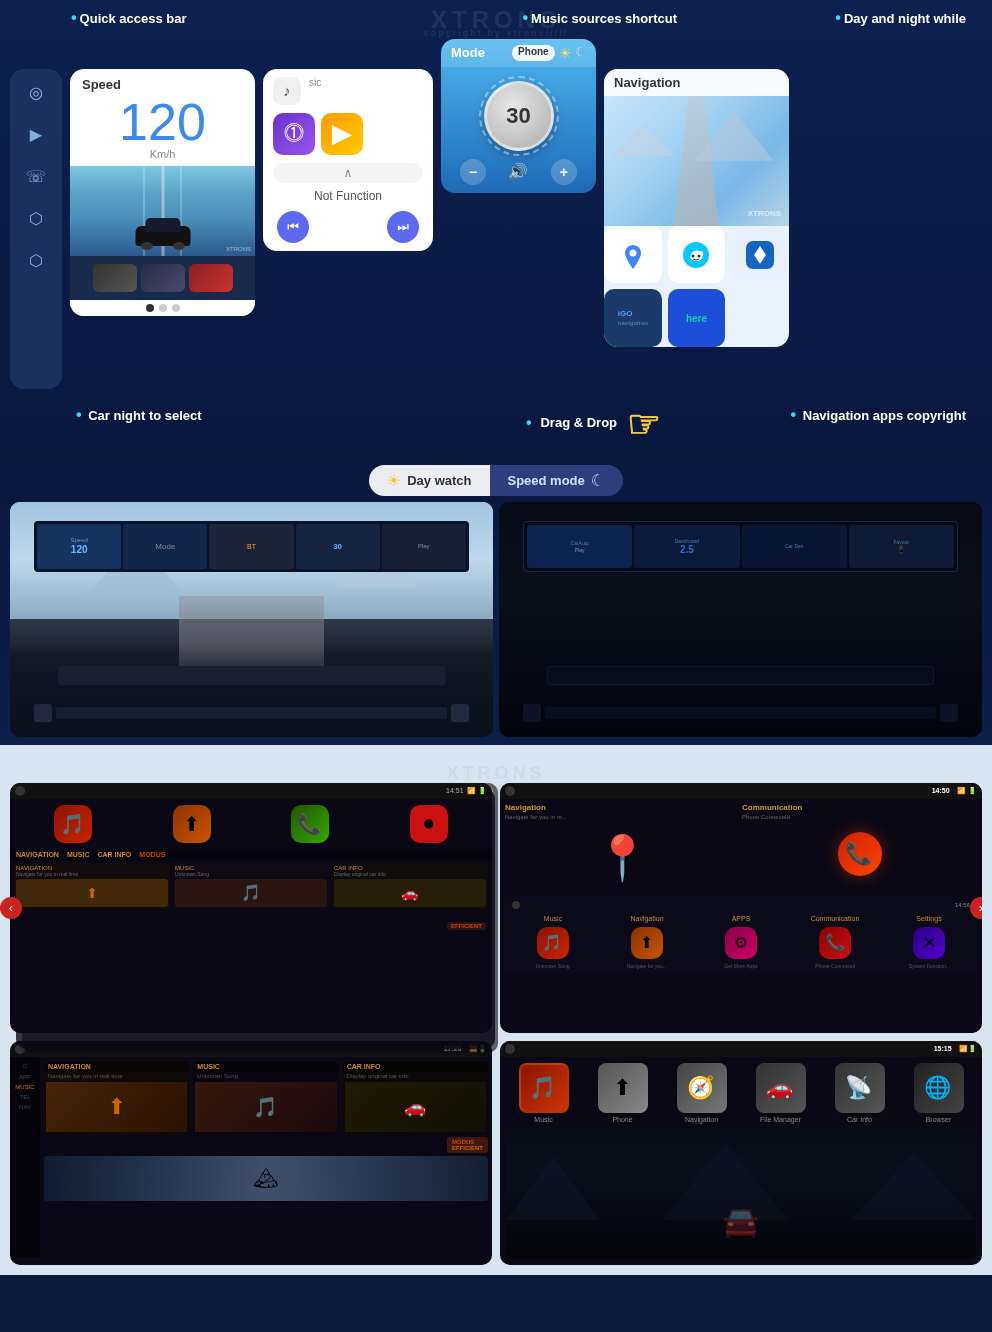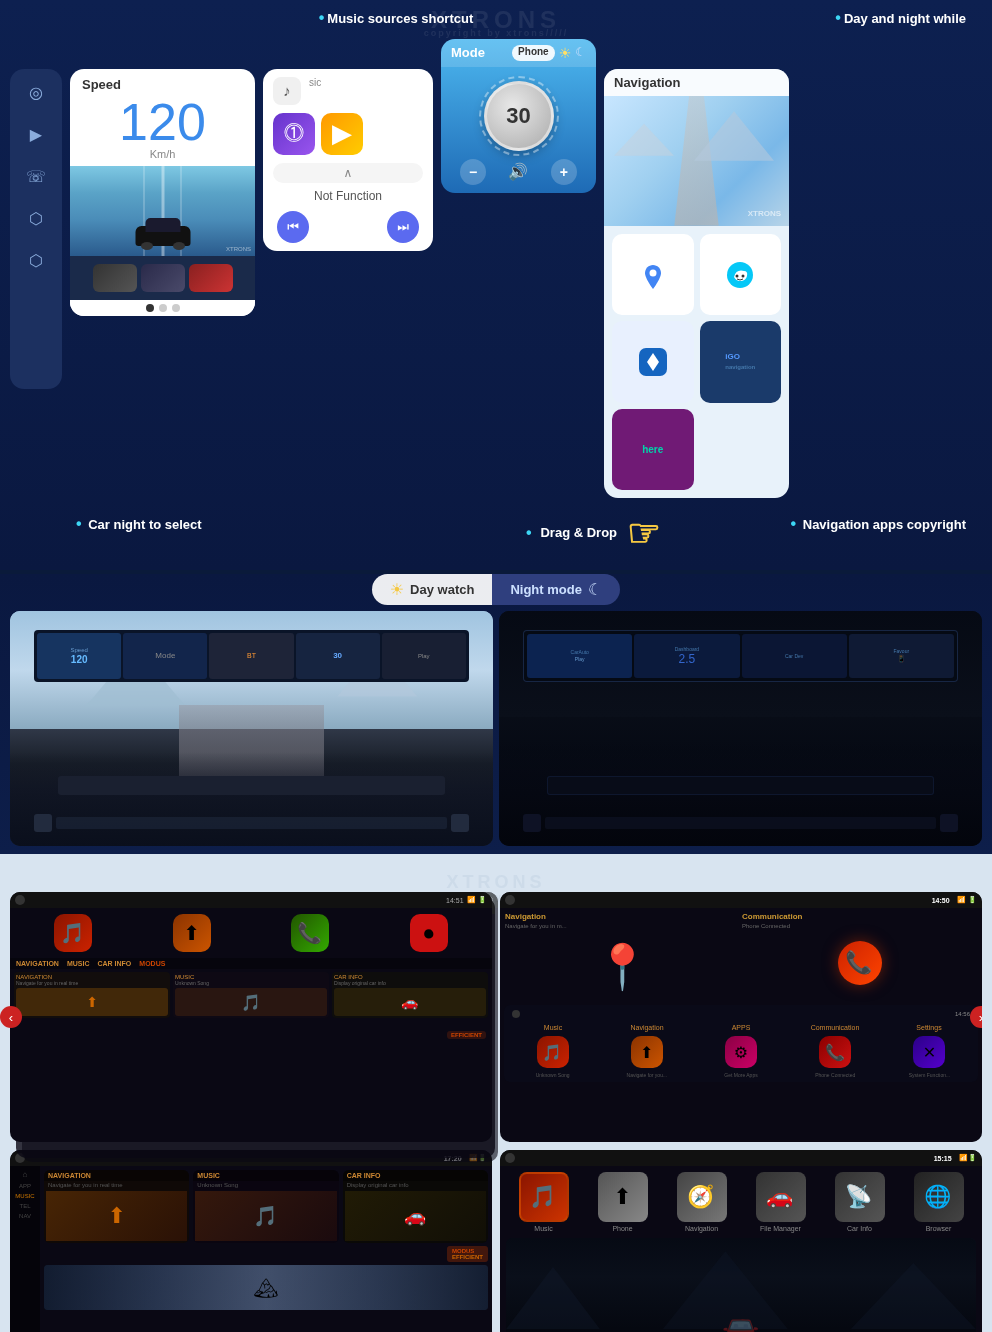--- a/index.html
+++ b/index.html
@@ -314,40 +314,39 @@
     .nav-brand {
       position: absolute;
       bottom: 8px;
       right: 8px;
       color: rgba(255,255,255,0.6);
       font-size: 8px;
       font-weight: bold;
     }
     .nav-apps-grid {
       display: grid;
-      grid-template-columns: repeat(2, 1fr);
+      grid-template-columns: repeat(3, 1fr);
       gap: 6px;
-      padding: 8px;
     }
     .nav-app {
       width: 100%;
       aspect-ratio: 1;
       border-radius: 10px;
       display: flex;
       align-items: center;
       justify-content: center;
       font-size: 20px;
       background: #fff;
       overflow: hidden;
     }
     .nav-app-google { background: #fff; }
     .nav-app-waze { background: #fff; }
     .nav-app-sygic { background: #e8f0fe; }
     .nav-app-igo { background: #1a3a6a; color: #5599ff; font-size: 10px; font-weight: bold; }
-    .nav-app-here { background: #701a75; color: #fff; font-size: 10px; font-weight: bold; }
+    .nav-app-here { background: #1d4ed8; color: #fff; font-size: 10px; font-weight: bold; }
     .feat-label {
       color: #fff;
       font-size: 13px;
       font-weight: 700;
       line-height: 1.3;
     }
     .feat-label .cdot {
       color: #3dd6f5;
       font-size: 16px;
       margin-right: 3px;
@@ -404,20 +403,25 @@
   </style>
 </head>
 <body>
 
 <div style="position:relative; background: linear-gradient(180deg, #0d2050 0%, #0a1840 100%); padding-bottom: 8px;">
 
   <div class="watermark" style="top:6px; left:50%; transform:translateX(-50%); font-size:24px; font-weight:900; letter-spacing:5px;">XTRONS</div>
   <div class="watermark" style="top:28px; left:50%; transform:translateX(-50%); font-size:9px;">copyright by xtrons/////</div>
 
   <div style="display:flex; padding: 8px 16px 6px; position:relative; z-index:2;">
+    <div style="flex:1; padding-left:55px;">
+      <div class="feat-label">
+        <span class="cdot">•</span><span>Quick access bar</span>
+      </div>
+    </div>
     <div style="flex:1; text-align:center;">
       <div class="feat-label">
         <span class="cdot">•</span><span>Music sources shortcut</span>
       </div>
     </div>
     <div style="flex:0 0 200px; text-align:right; padding-right:10px;">
       <div class="feat-label" style="text-align:right;">
         <span class="cdot">•</span><span>Day and night while</span>
       </div>
     </div>
@@ -582,21 +586,21 @@
 </div>
 
 <div style="position:relative; padding: 0 10px 8px; background: linear-gradient(180deg,#0a1840 0%,#0d1e4a 100%);">
 
   <div style="display:flex; justify-content:center; margin-bottom:6px; margin-top:4px;">
     <div style="background:rgba(255,255,255,0.92); padding:6px 18px; border-radius:20px 0 0 20px; display:flex; align-items:center; gap:6px;">
       <span style="font-size:16px; color:#f5c842;">☀</span>
       <span style="font-size:13px; font-weight:700; color:#333;">Day watch</span>
     </div>
     <div style="background:rgba(50,65,130,0.95); padding:6px 18px; border-radius:0 20px 20px 0; display:flex; align-items:center; gap:6px;">
-      <span style="font-size:13px; font-weight:700; color:#cce0ff;">Night mode</span>
+      <span style="font-size:13px; font-weight:700; color:#cce0ff;">Speed mode</span>
       <span style="font-size:16px; color:#cce0ff;">☾</span>
     </div>
   </div>
 
   <div style="display:flex; gap:6px; height:235px;">
 
     <div style="flex:1; border-radius:10px; overflow:hidden; position:relative; background:linear-gradient(180deg,#a8c8e8 0%,#c8dff0 10%,#b0ccdc 25%,#303848 50%,#181e28 65%,#141820 100%);">
 
       <div style="position:absolute; top:0; left:0; right:0; height:50%; background:linear-gradient(180deg,#a0c4e0 0%,#c0d8ec 50%,#8aaac0 100%);"></div>
 
@@ -640,21 +644,21 @@
 
       <div style="position:absolute; top:0; left:0; right:0; height:45%; background:linear-gradient(180deg,#060a14,#0a0f1a);"></div>
 
       <div style="position:absolute; top:8%; left:5%; right:5%; height:22%; background:#050a14; border-radius:4px; display:flex; gap:2px; padding:3px; border:1px solid rgba(50,80,140,0.4);">
         <div style="flex:1; background:rgba(20,60,140,0.5); border-radius:3px; display:flex; align-items:center; justify-content:center; flex-direction:column; gap:1px;">
           <div style="font-size:5px; color:#4477aa;">CarAuto</div>
           <div style="font-size:5px; color:#6699cc;">Play</div>
         </div>
         <div style="flex:1; background:rgba(20,50,120,0.4); border-radius:3px; display:flex; align-items:center; justify-content:center; flex-direction:column;">
           <div style="font-size:5px; color:#4477aa;">Dashboard</div>
-          <div style="font-size:12px; color:#3366cc; font-weight:normal;">2.5</div>
+          <div style="font-size:10px; color:#3366cc; font-weight:bold;">2.5</div>
         </div>
         <div style="flex:1; background:rgba(20,40,100,0.4); border-radius:3px; display:flex; align-items:center; justify-content:center;">
           <div style="font-size:5px; color:#4477aa;">Car Dev</div>
         </div>
         <div style="flex:1; background:rgba(30,50,100,0.4); border-radius:3px; display:flex; align-items:center; justify-content:center; flex-direction:column; gap:1px;">
           <div style="font-size:5px; color:#4477aa;">Favour</div>
           <div style="font-size:7px;">📱</div>
         </div>
       </div>
 

